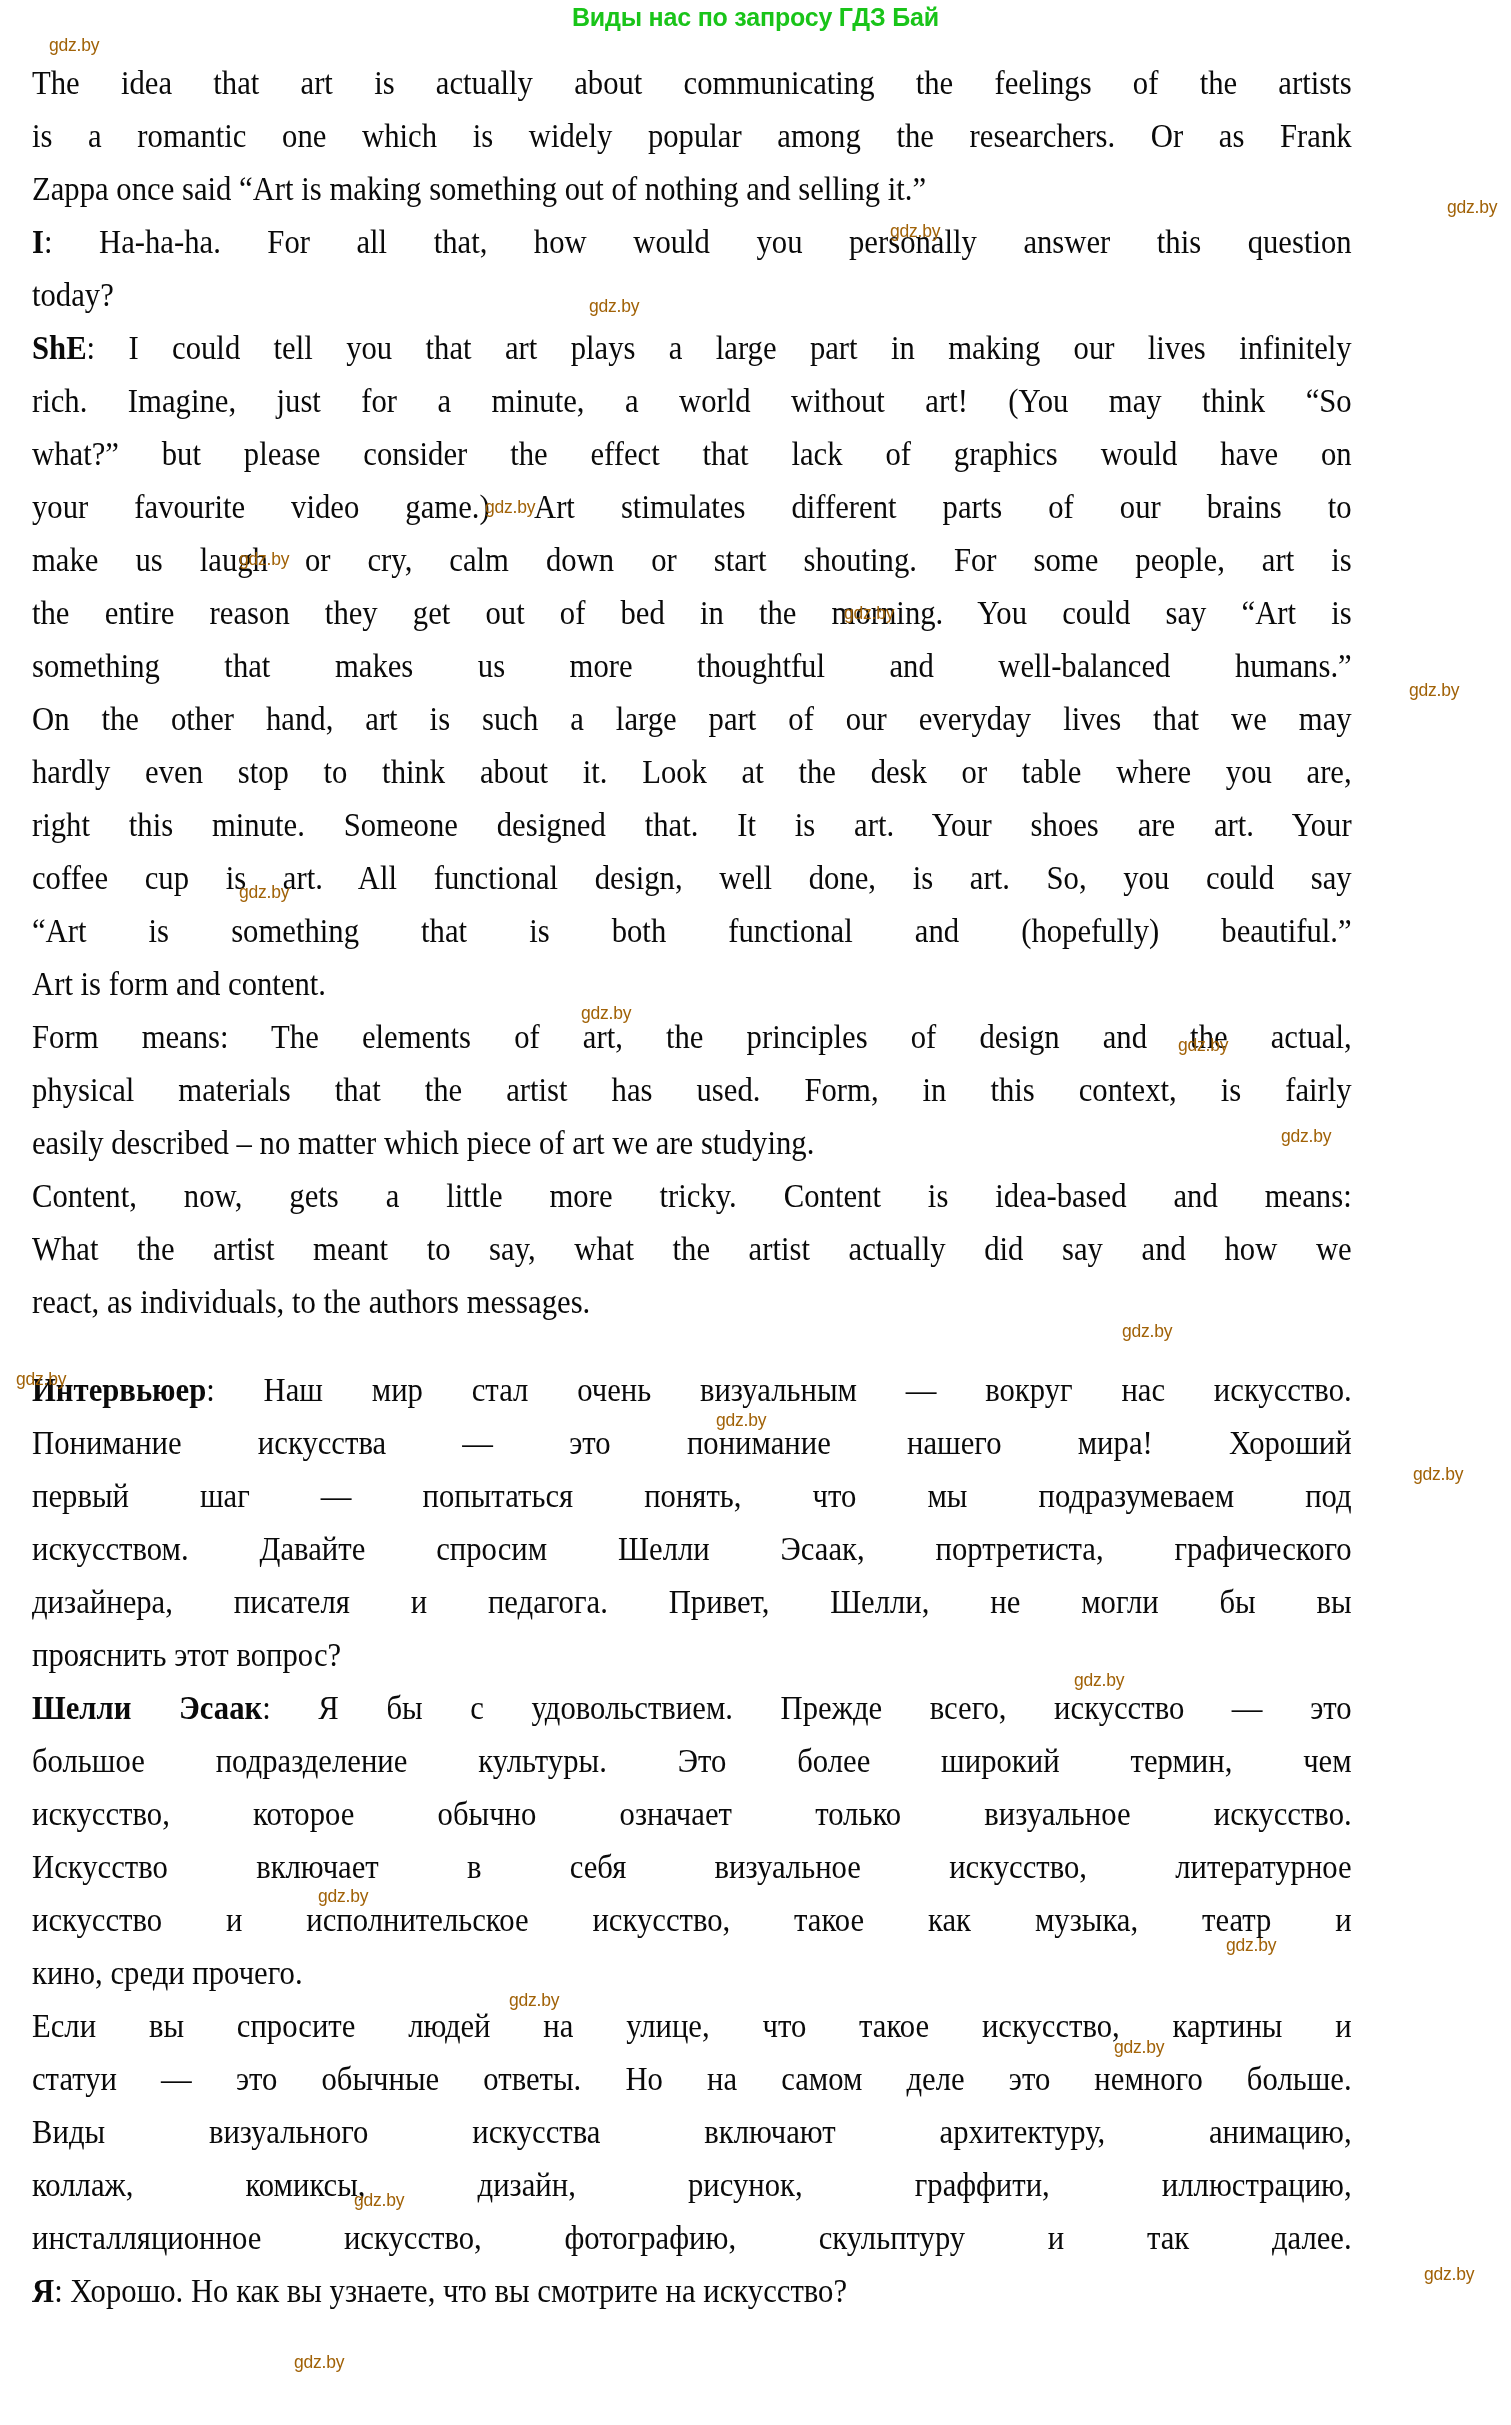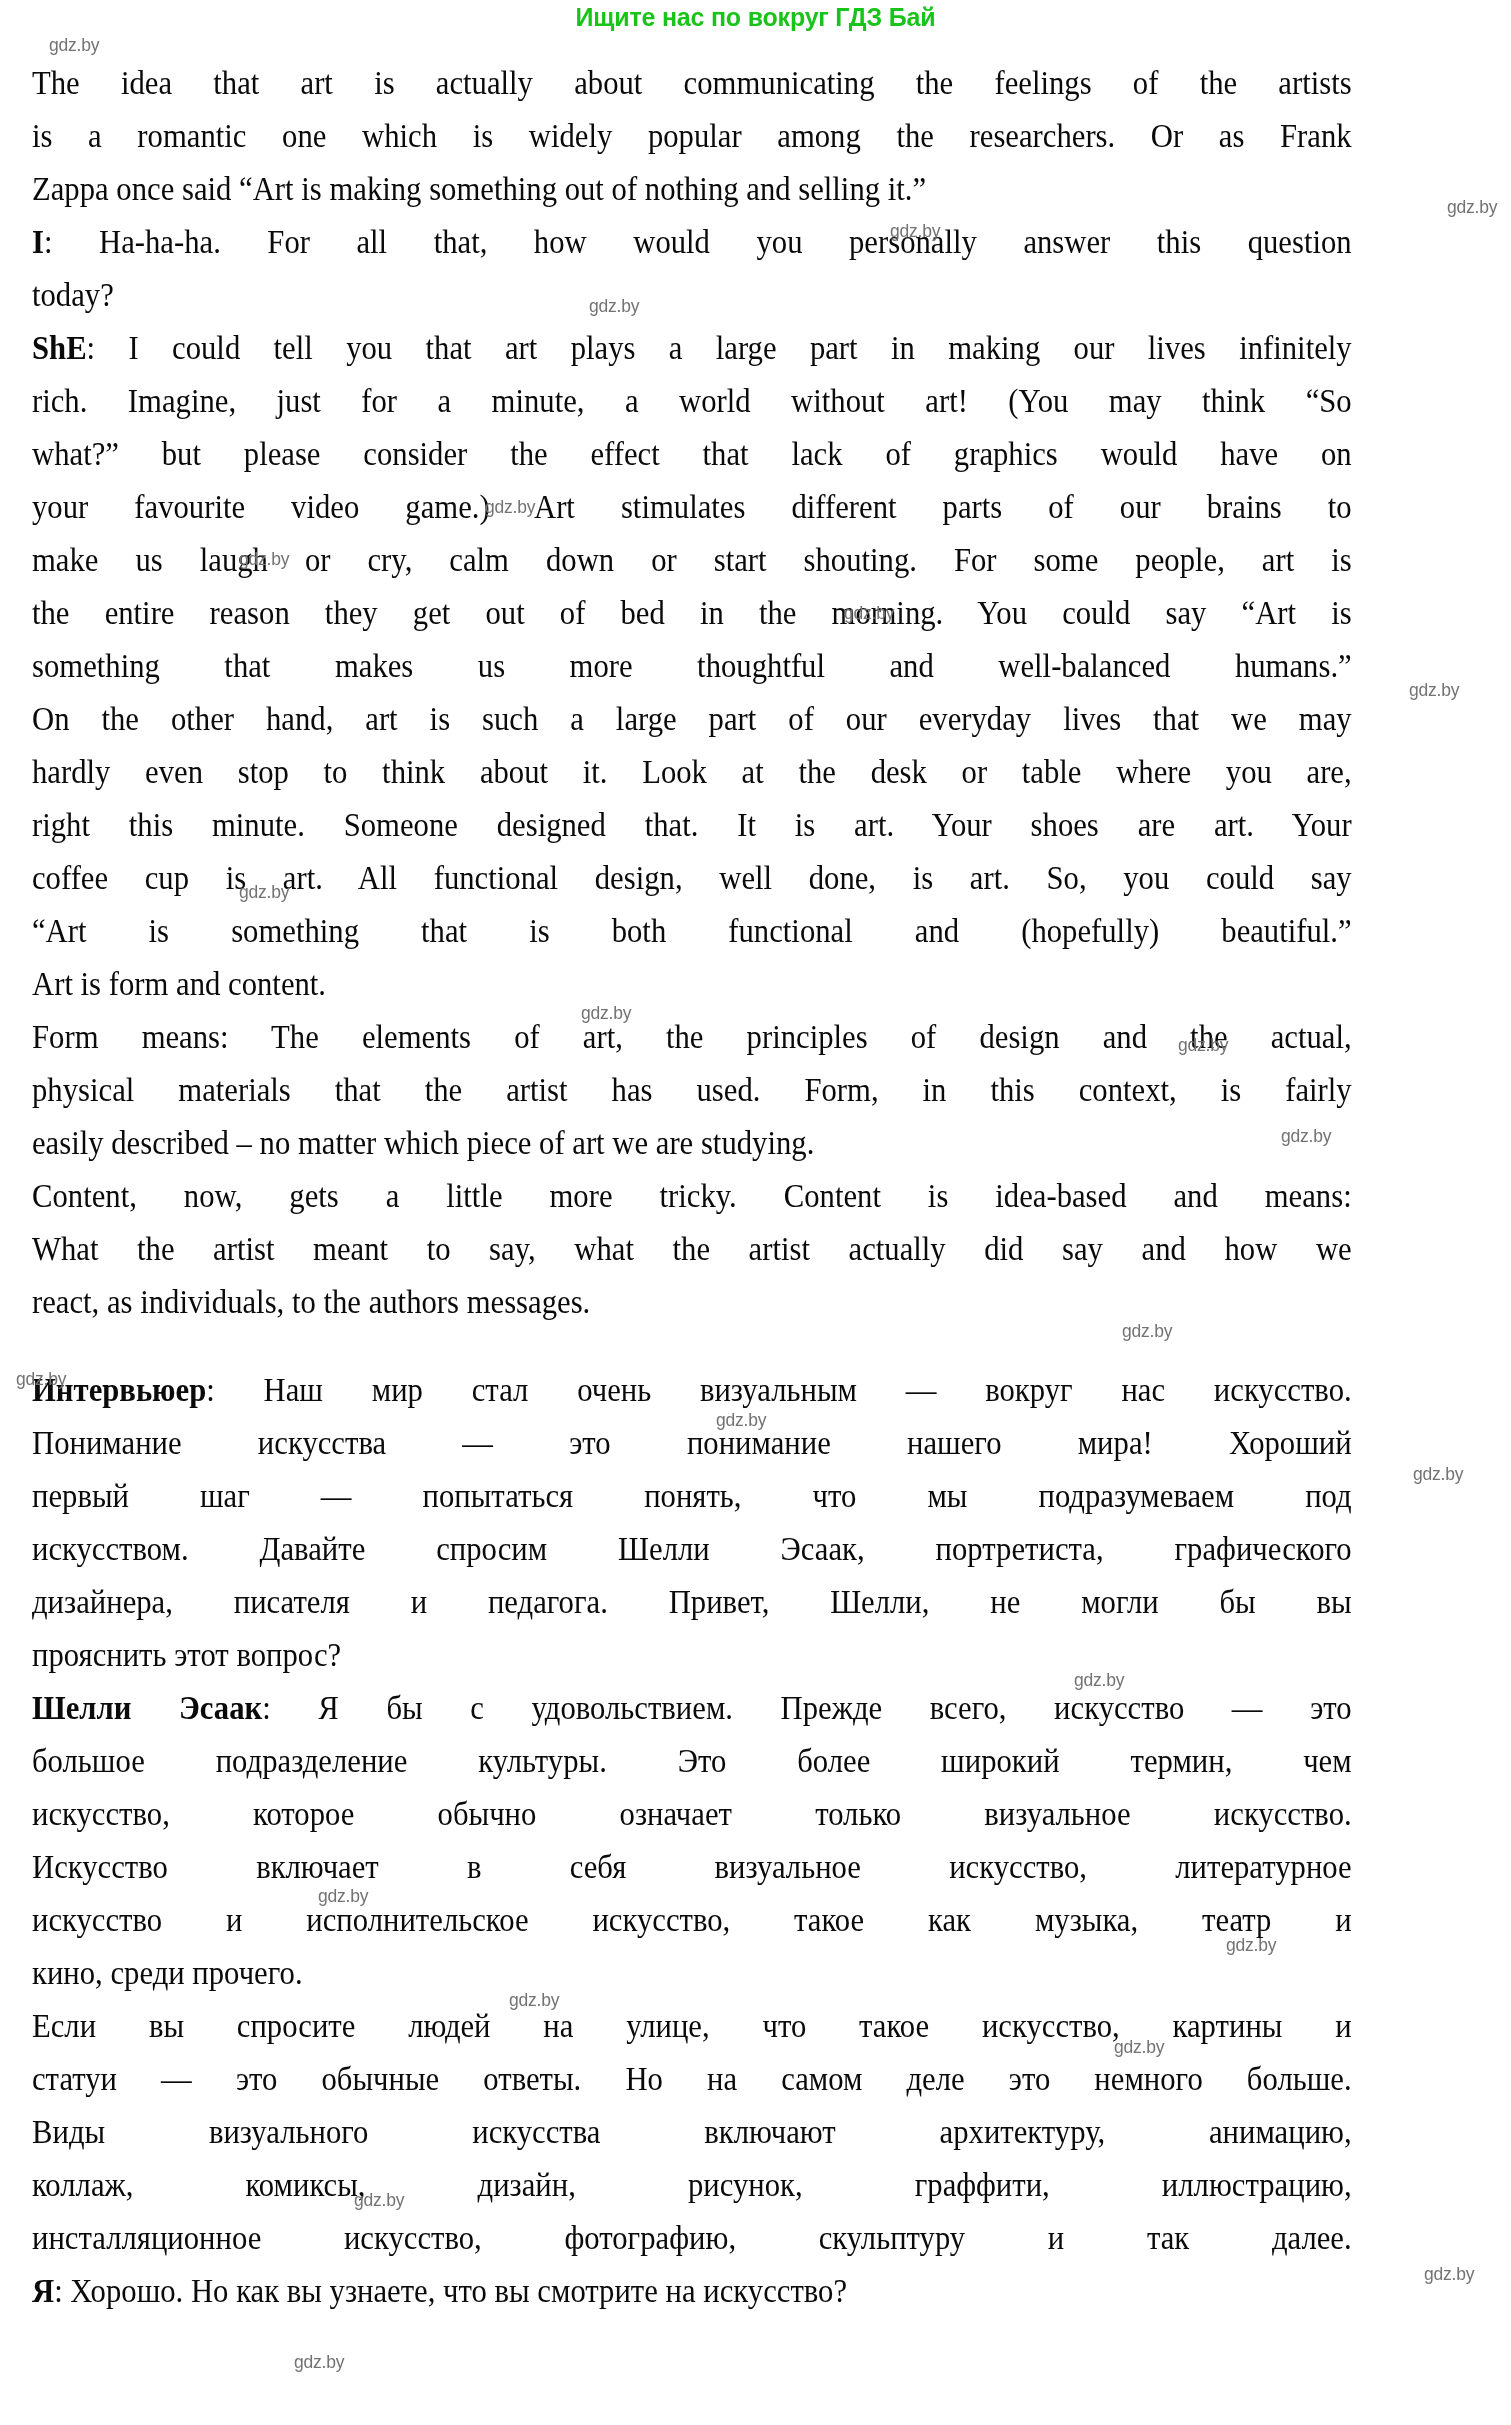--- a/index.html
+++ b/index.html
@@ -77,31 +77,31 @@
   b.speaker { font-weight: bold; }
 
   
   .gap { height: 35px; }
 
   
   .wm {
     position: absolute;
     font-family: "Liberation Sans", sans-serif;
     font-size: 17.5px;
-    color: #737373;
+    color: #a16207;
     white-space: nowrap;
     letter-spacing: -0.2px;
   }
 </style>
 </head>
 <body>
 
 <div class="page">
 
-  <div class="promo">Ищите нас по вокруг ГДЗ Бай</div>
+  <div class="promo">Виды нас по запросу ГДЗ Бай</div>
 
   <div class="content">
 
     <div>
       <p class="line just">The idea that art is actually about communicating the feelings of the artists</p>
       <p class="line just">is a romantic one which is widely popular among the researchers. Or as Frank</p>
       <p class="line">Zappa once said “Art is making something out of nothing and selling it.”</p>
       <p class="line just"><b class="speaker">I</b>: Ha-ha-ha. For all that, how would you personally answer this question</p>
       <p class="line">today?</p>
       <p class="line just"><b class="speaker">ShE</b>: I could tell you that art plays a large part in making our lives infinitely</p>

